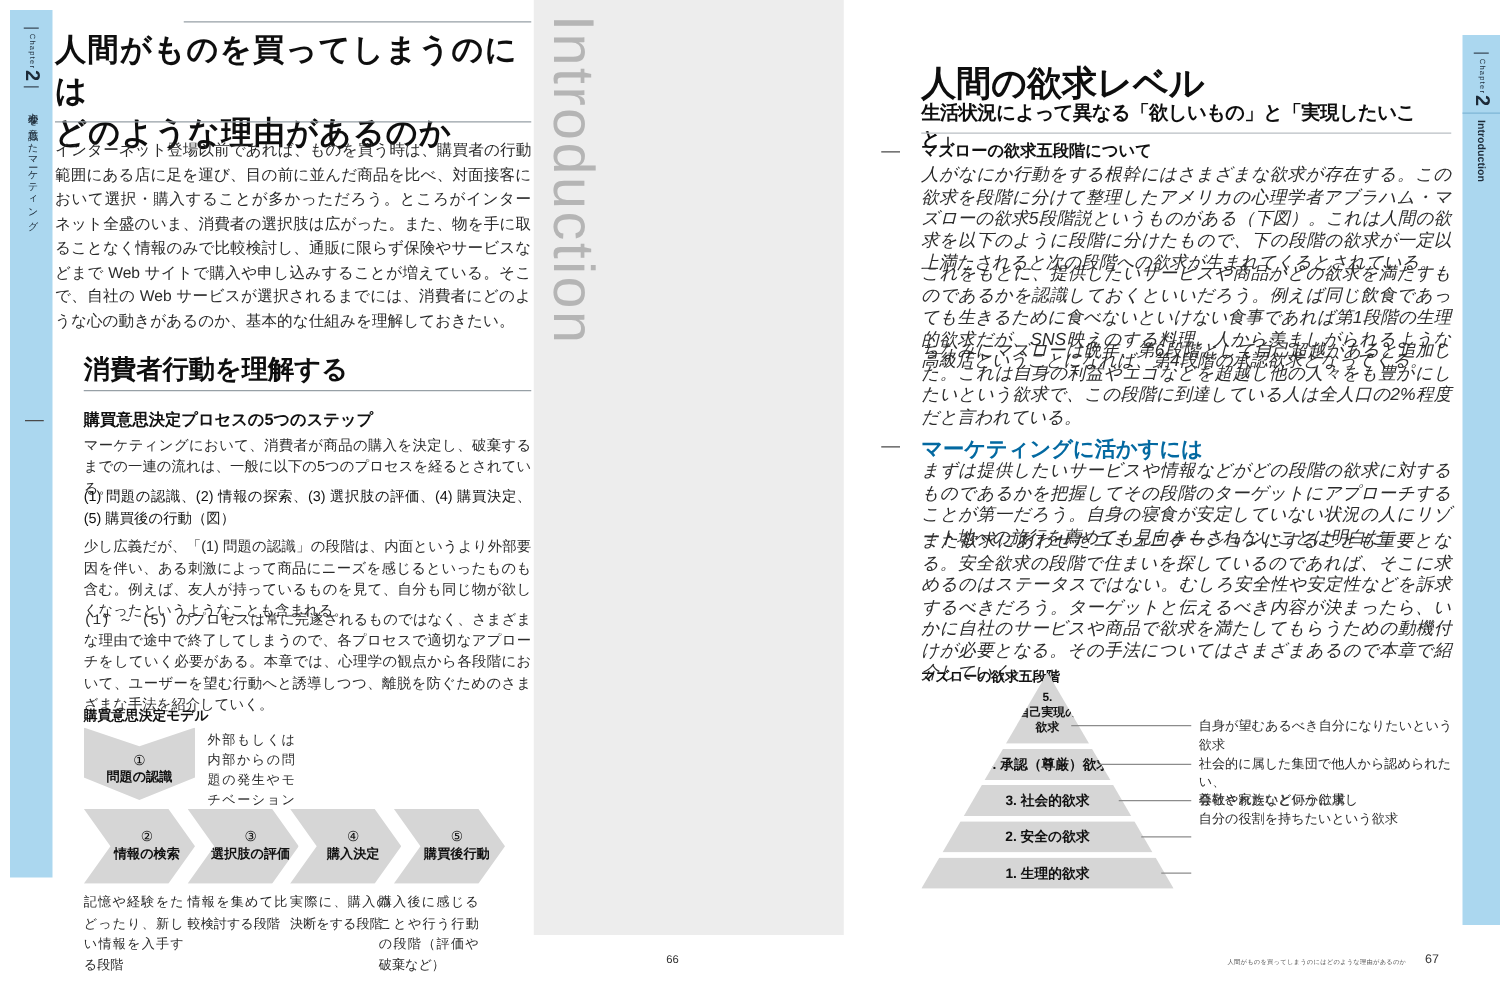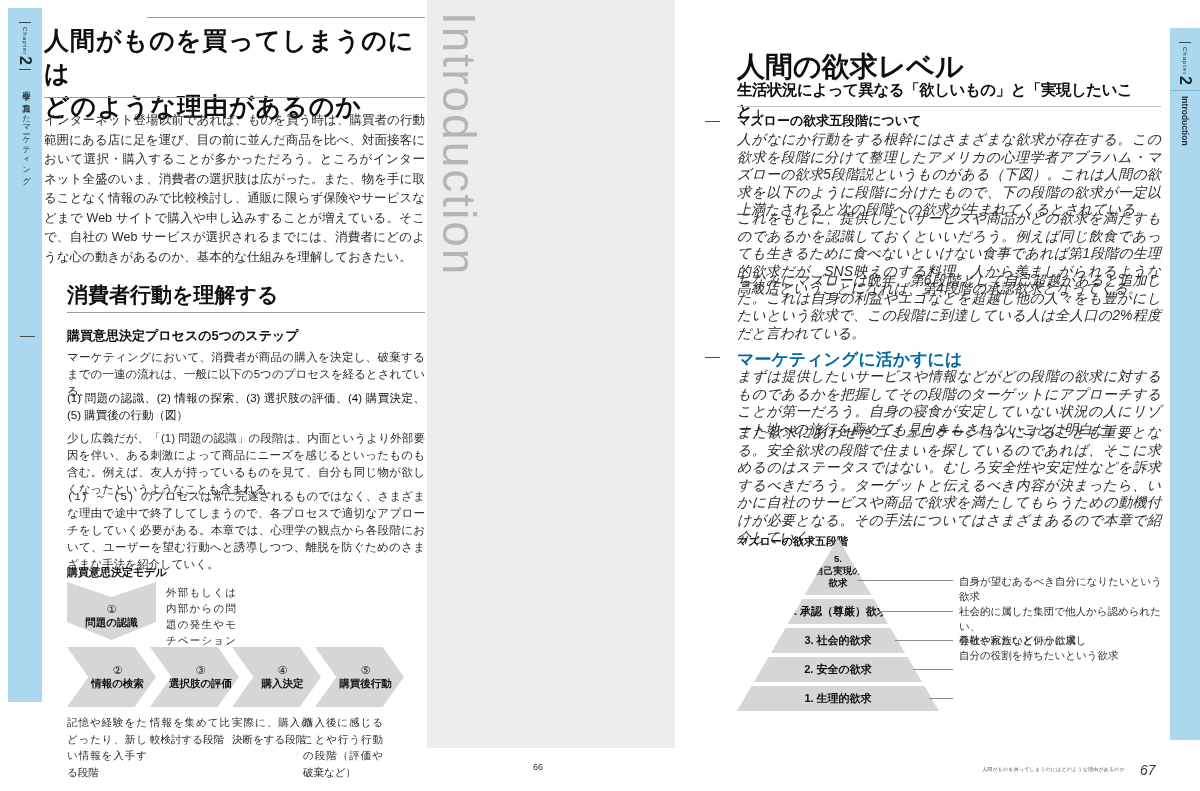--- a/index.html
+++ b/index.html
@@ -97,21 +97,21 @@
   .cn4{top:83px;left:142px;width:74px;}
   .cn3{top:112px;left:158px;width:58px;}
   .cn2{top:141px;left:176px;width:40px;}
   .cn1{top:170px;left:192px;width:24px;}
   .pyr-desc{position:absolute;left:222px;width:210px;font-size:10.5px;line-height:14.5px;color:#2b2b2b;}
   .pd5{top:46px;} .pd4{top:76px;} .pd3{top:105px;} .pd2{top:134px;} .pd1{top:164px;}
 
   
   .pn-left{position:absolute;left:528px;top:762px;width:20px;text-align:center;font-size:9px;color:#333;}
   .rfoot{position:absolute;left:935px;top:766px;width:190px;text-align:right;font-size:5px;color:#555;letter-spacing:0.2px;}
-  .pn-right{position:absolute;left:1140px;top:762px;font-size:14px;color:#333;font-style:italic;}
+  .pn-right{position:absolute;left:1140px;top:762px;font-size:10px;color:#333;}
 </style>
 </head>
 <body>
 
 <div class="spread">
 
   <aside class="tab-left">
     <div class="tab-inner">
       <div class="tick"></div>
       <span class="vtext chapter-word">Chapter</span>

